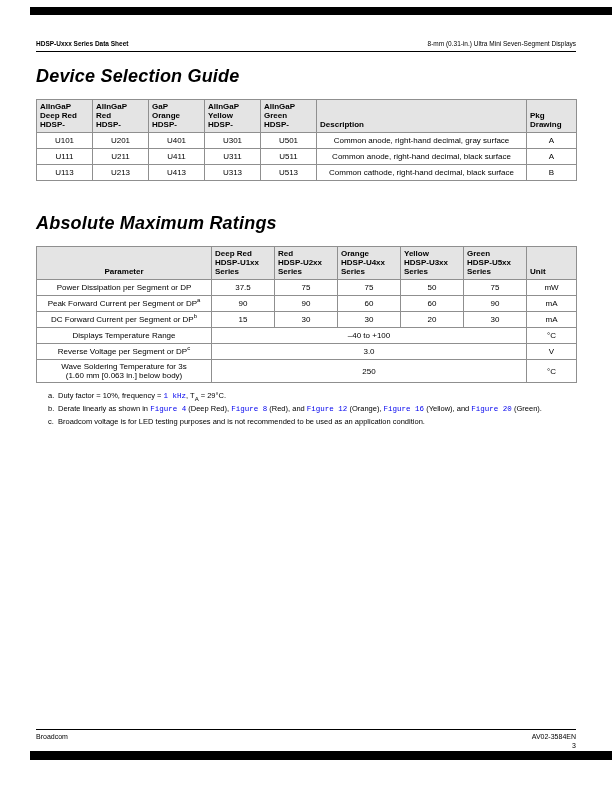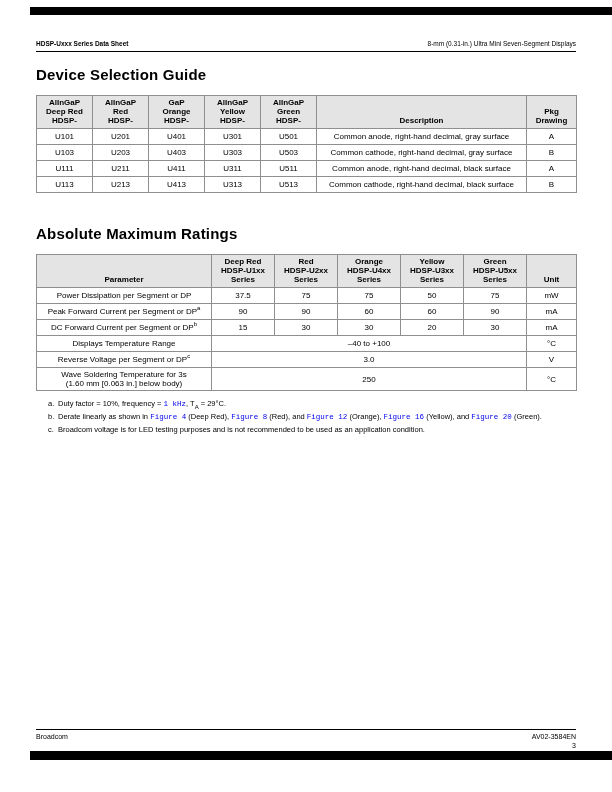--- a/index.html
+++ b/index.html
@@ -20,33 +20,33 @@
     height: 9px; background: var(--bar-color, #000);
   }
   .content { position: absolute; left: 36px; right: 36px; top: 40px; }
   .header-row {
     display: flex; justify-content: space-between; align-items: baseline;
     font-size: 6.5px;
   }
   .header-left { font-weight: bold; }
   .header-rule { border-top: 1px solid #000; margin-top: 4px; }
   h1 {
-    font-size: 15px; font-weight: bold;
-    margin: 14px 0 0 0; letter-spacing: 0.2px;
+    font-size: 18px; font-weight: bold;
+    margin: 14px 0 0 0; letter-spacing: 0.2px; font-style: italic;
   }
   h1.second { margin-top: 32px; }
   table {
     border-collapse: collapse; table-layout: fixed;
     width: 100%; margin-top: 12px; font-size: 8px;
   }
   th, td { border: 1px solid var(--border-color, #8f8f8f); padding: 2px 3px; }
   th {
     background: var(--table-header-bg, #e4e4e4);
     font-weight: bold; white-space: pre-line;
-    vertical-align: bottom; text-align: center;
+    vertical-align: bottom; text-align: left;
     padding-bottom: 3px;
   }
   td { text-align: center; height: 11px; vertical-align: middle; }
   td.param, th.param-h { text-align: center; }
   td.param span { white-space: pre-line; }
   sup { font-size: 6px; vertical-align: super; line-height: 0; }
   sub { font-size: 6px; vertical-align: sub; line-height: 0; }
   .footnotes { margin-top: 8px; font-size: 7.5px; margin-left: 12px; }
   .fn { display: flex; margin-top: 4px; }
   .fn-label { width: 10px; flex: 0 0 10px; }
@@ -112,29 +112,20 @@
         <tr>
           <td>U101</td>
           <td>U201</td>
           <td>U401</td>
           <td>U301</td>
           <td>U501</td>
           <td>Common anode, right-hand decimal, gray surface</td>
           <td>A</td>
         </tr>
         <tr>
-          <td>U103</td>
-          <td>U203</td>
-          <td>U403</td>
-          <td>U303</td>
-          <td>U503</td>
-          <td>Common cathode, right-hand decimal, gray surface</td>
-          <td>B</td>
-        </tr>
-        <tr>
           <td>U111</td>
           <td>U211</td>
           <td>U411</td>
           <td>U311</td>
           <td>U511</td>
           <td>Common anode, right-hand decimal, black surface</td>
           <td>A</td>
         </tr>
         <tr>
           <td>U113</td>

